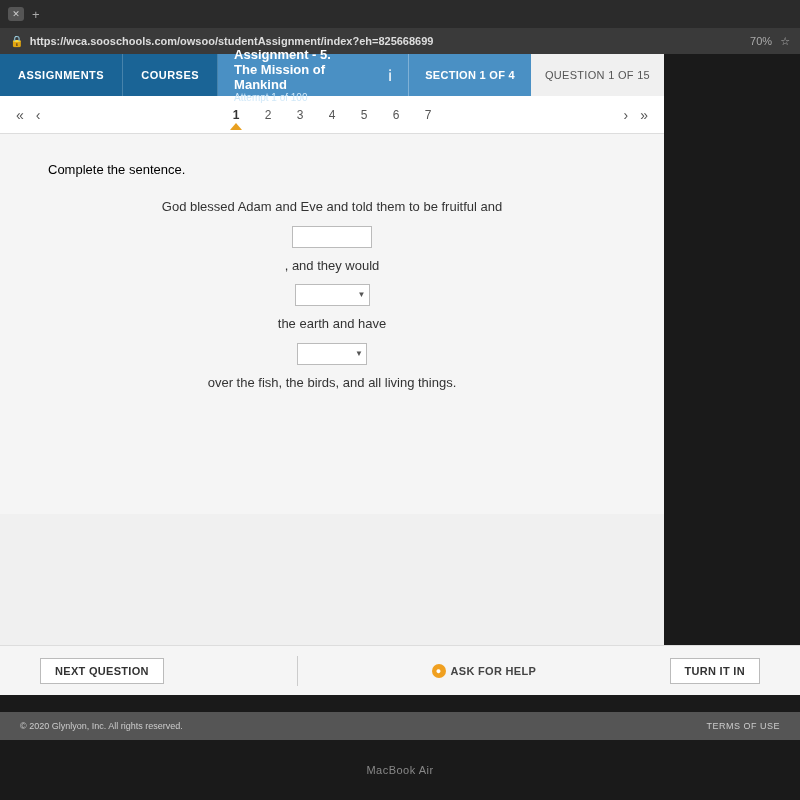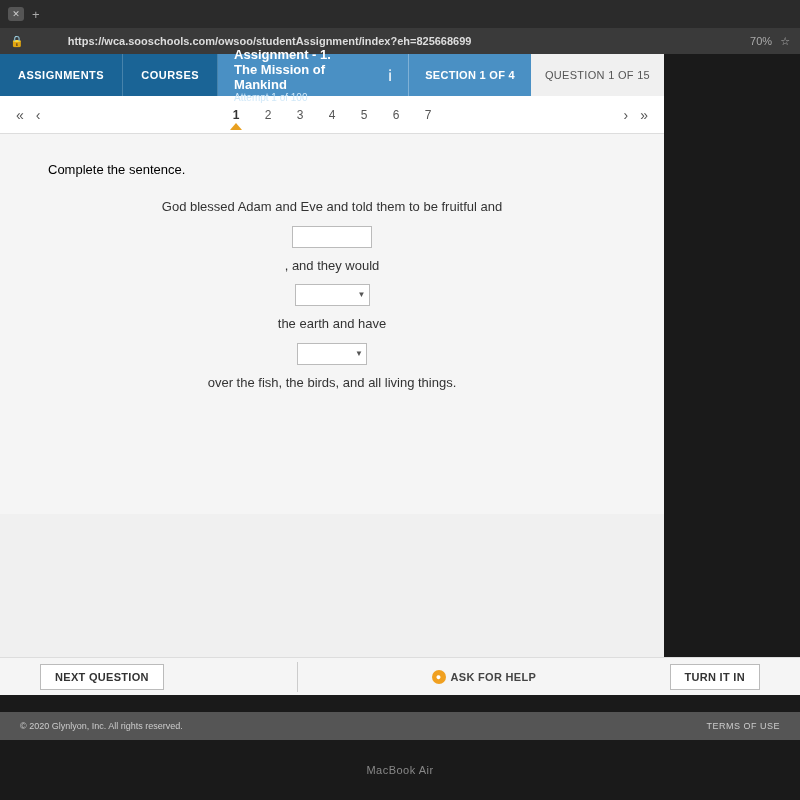--- a/index.html
+++ b/index.html
@@ -43,21 +43,20 @@
       gap: 6px;
     }
     .address-bar-lock {
       color: #aaa;
       font-size: 11px;
     }
     .address-bar-url {
       color: #ccc;
       font-size: 11px;
       flex: 1;
-      margin-left: 38px;
     }
     .address-bar-url span {
       font-weight: bold;
       color: #ddd;
     }
     .address-bar-right {
       color: #aaa;
       font-size: 11px;
       display: flex;
       align-items: center;
@@ -261,21 +260,21 @@
       color: #555;
     }
 
     
     .bottom-bar {
       position: absolute;
       bottom: 105px;
       left: 0;
       right: 0;
       background: #f5f5f5;
-      height: 38px;
+      height: 50px;
       display: flex;
       align-items: center;
       justify-content: space-between;
       padding: 0 40px;
       border-top: 1px solid #ddd;
     }
     .btn-next {
       background: #fff;
       border: 1px solid #bbb;
       color: #333;
@@ -396,21 +395,21 @@
 
   <div class="top-nav">
     <div class="nav-assignments">
       <span>ASSIGNMENTS</span>
     </div>
     <div class="nav-courses">
       <span>COURSES</span>
     </div>
     <div class="nav-assignment-title">
       <span class="title">
-        <span>Assignment  - 1. </span><span>The Mission of Mankind</span>
+        <span>Assignment  - 5. </span><span>The Mission of Mankind</span>
       </span>
       <span class="attempt">Attempt 1 of 100</span>
     </div>
     <div class="nav-info-btn">
       <span style="font-size:16px;">ℹ</span>
     </div>
     <div class="nav-section">
       <span>SECTION 1 of 4</span>
     </div>
     <div class="nav-question">

